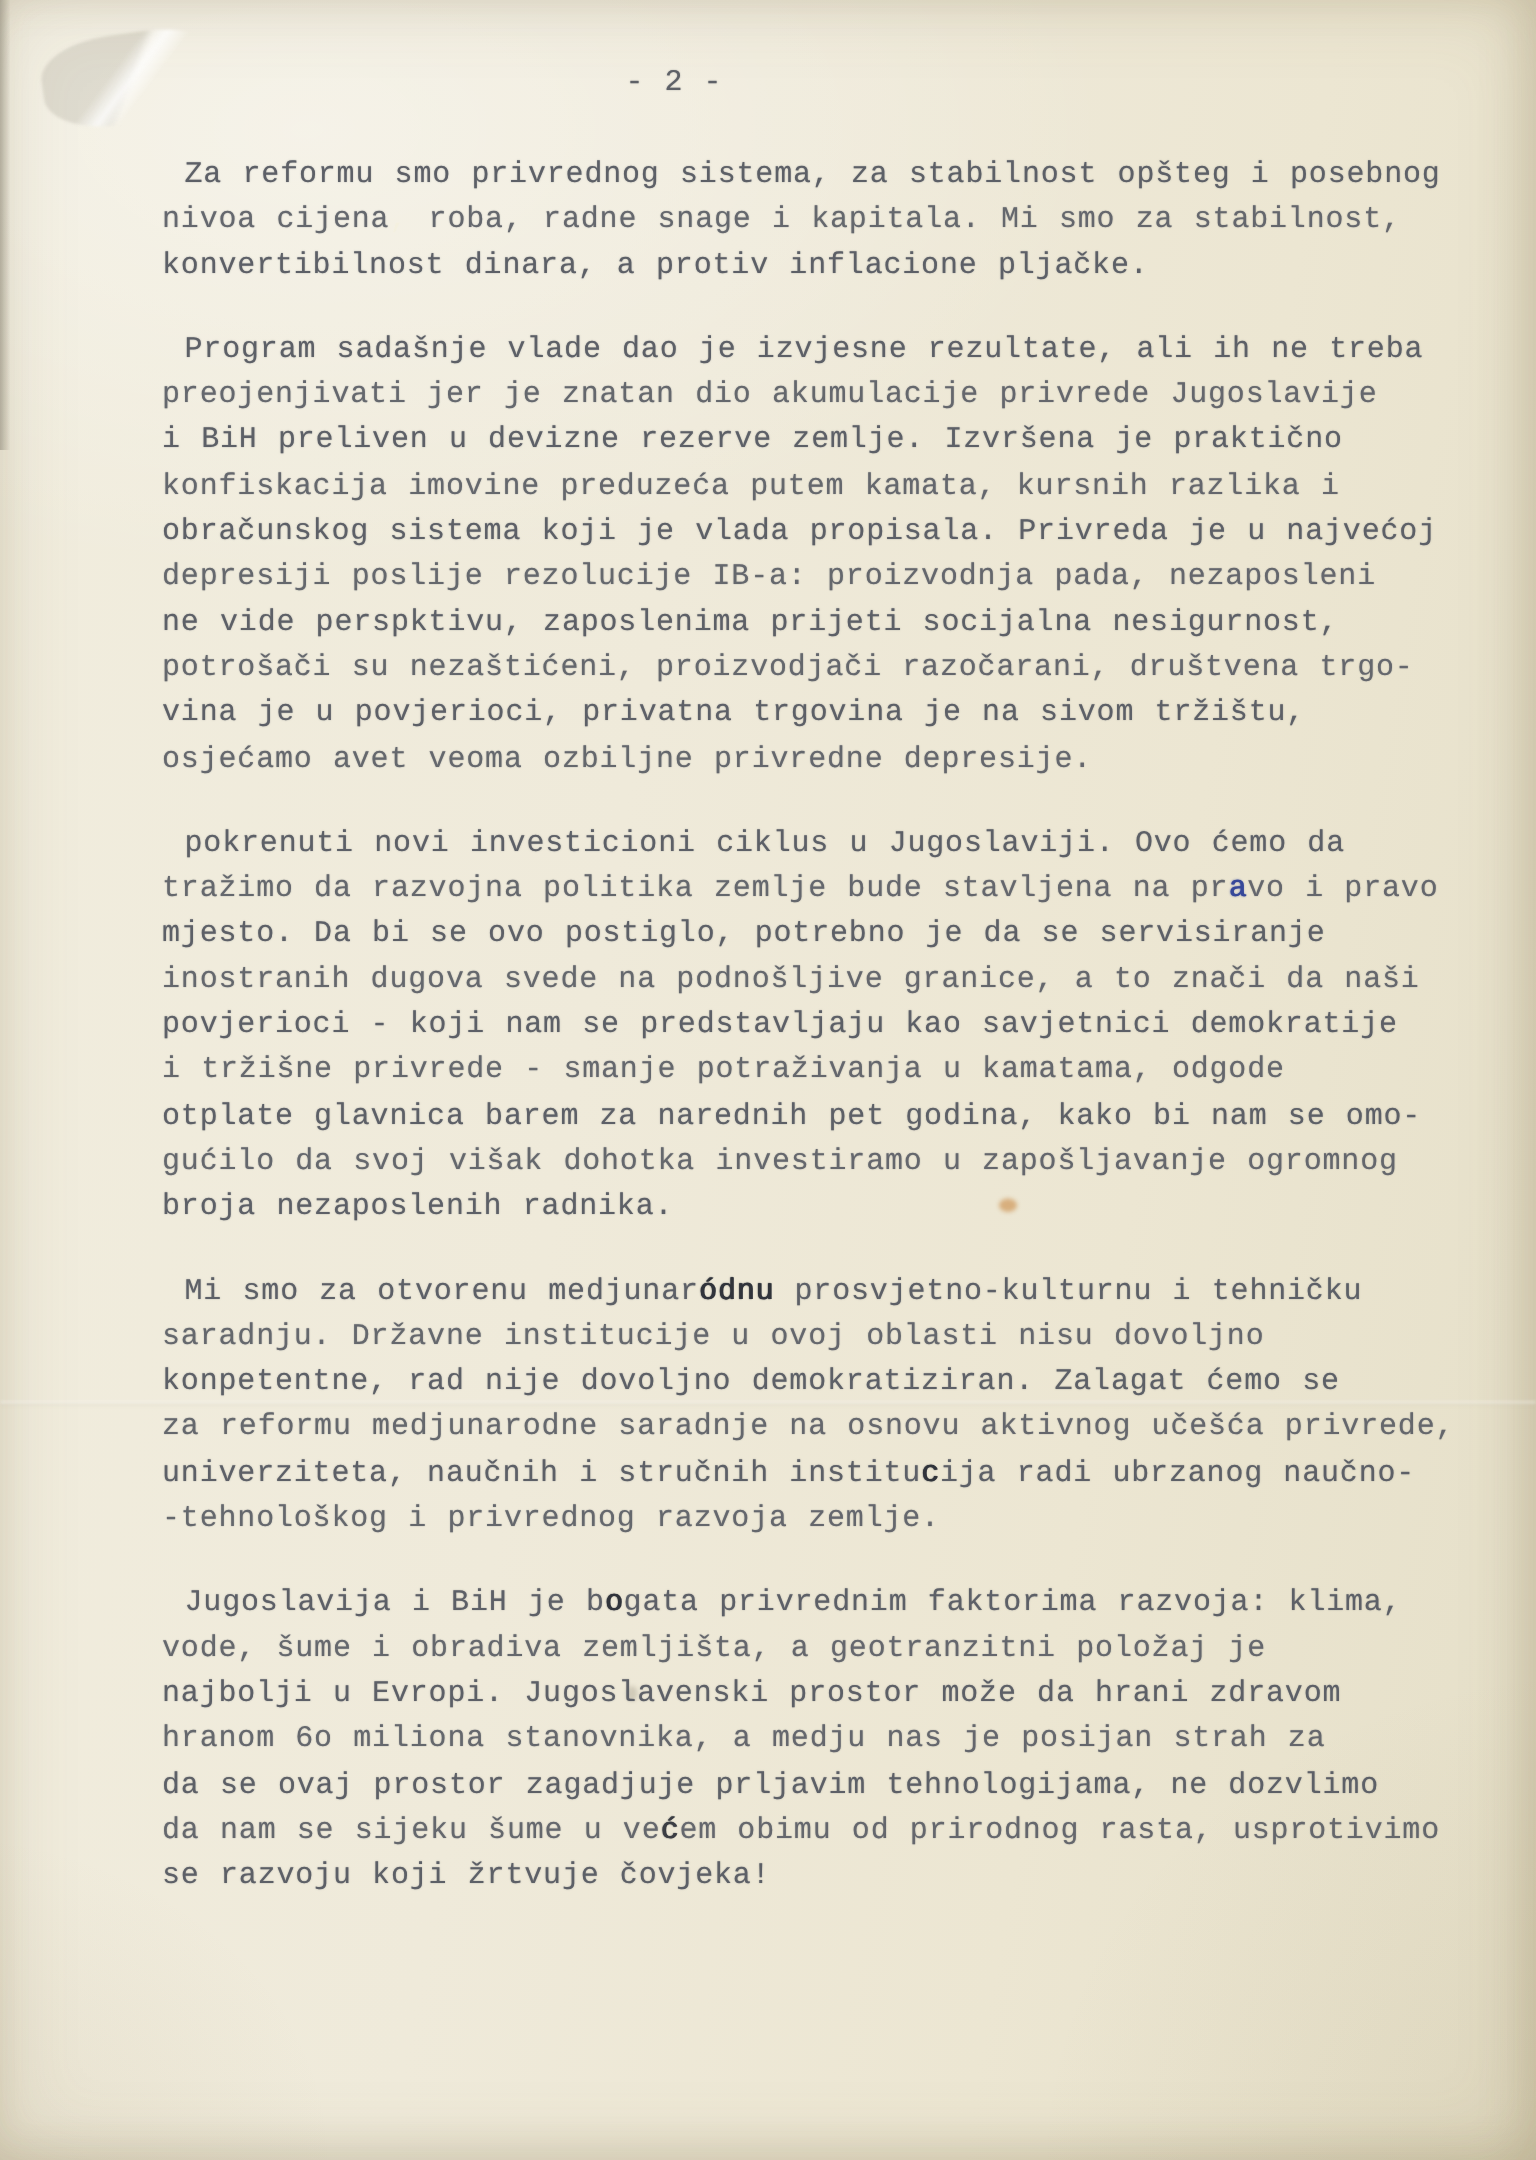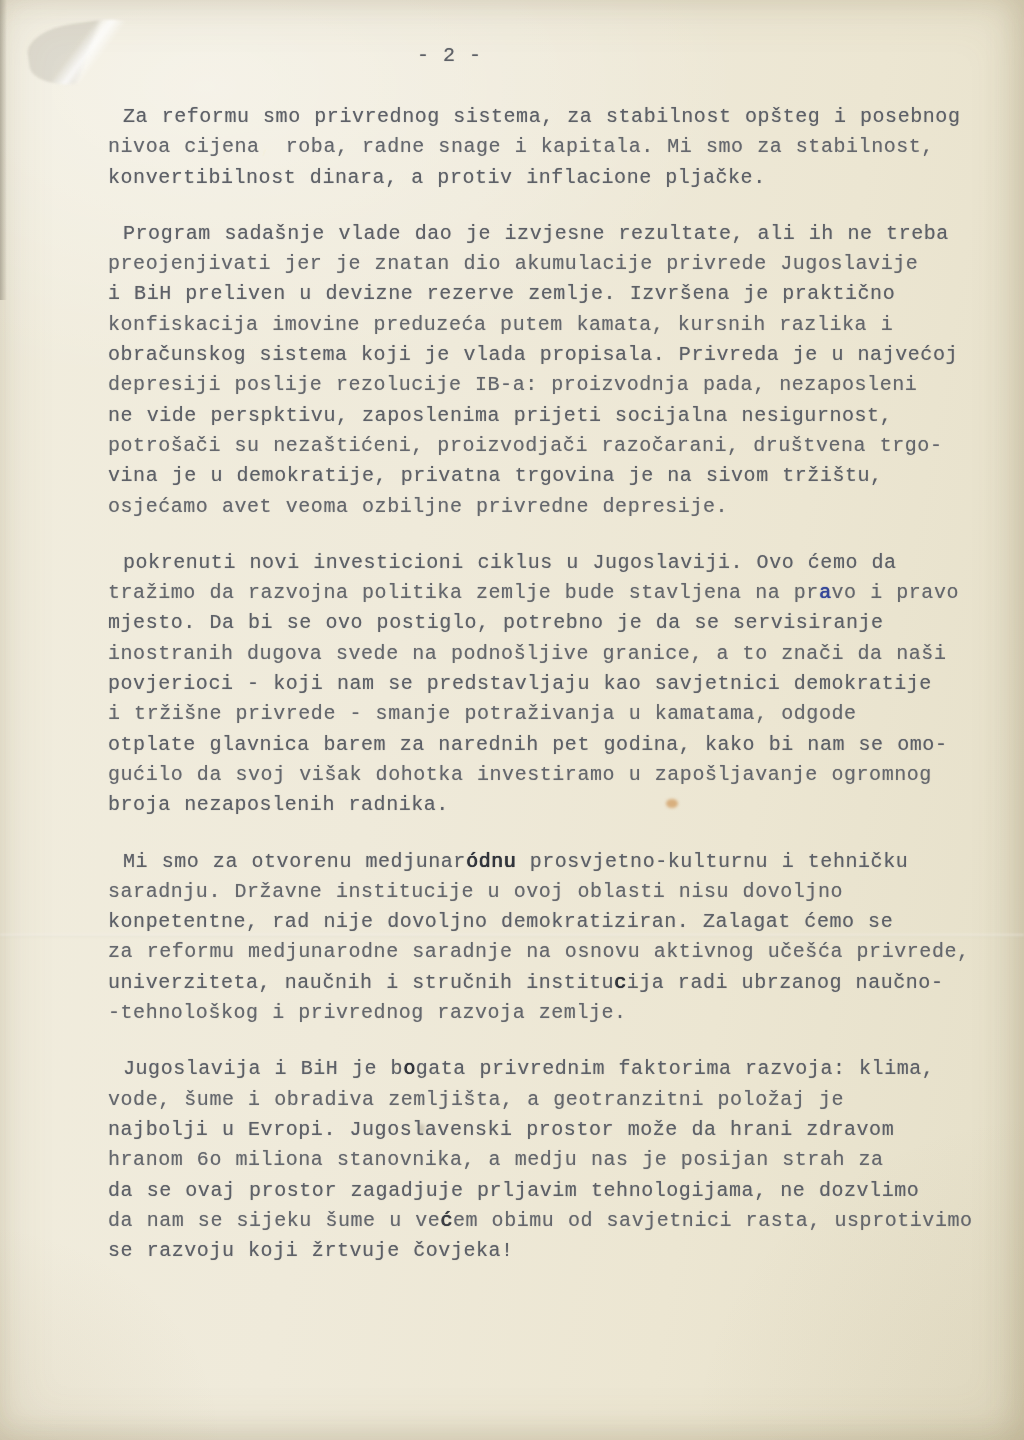--- a/index.html
+++ b/index.html
@@ -78,21 +78,21 @@
       </div>
       <div class="para">
         <div class="line"><span>Program sadašnje vlade dao je izvjesne rezultate, ali ih ne treba</span></div>
         <div class="line"><span>preojenjivati jer je znatan dio akumulacije privrede Jugoslavije</span></div>
         <div class="line"><span>i BiH preliven u devizne rezerve zemlje. Izvršena je praktično</span></div>
         <div class="line"><span>konfiskacija imovine preduzeća putem kamata, kursnih razlika i</span></div>
         <div class="line"><span>obračunskog sistema koji je vlada propisala. Privreda je u najvećoj</span></div>
         <div class="line"><span>depresiji poslije rezolucije IB-a: proizvodnja pada, nezaposleni</span></div>
         <div class="line"><span>ne vide perspktivu, zaposlenima prijeti socijalna nesigurnost,</span></div>
         <div class="line"><span>potrošači su nezaštićeni, proizvodjači razočarani, društvena trgo-</span></div>
-        <div class="line"><span>vina je u demokratije, privatna trgovina je na sivom tržištu,</span></div>
+        <div class="line"><span>vina je u povjerioci, privatna trgovina je na sivom tržištu,</span></div>
         <div class="line"><span>osjećamo avet veoma ozbiljne privredne depresije.</span></div>
       </div>
       <div class="para">
         <div class="line"><span>pokrenuti novi investicioni ciklus u Jugoslaviji. Ovo ćemo da</span></div>
         <div class="line"><span>tražimo da razvojna politika zemlje bude stavljena na pr</span><span class="blue-ink">a</span><span>vo i pravo</span></div>
         <div class="line"><span>mjesto. Da bi se ovo postiglo, potrebno je da se servisiranje</span></div>
         <div class="line"><span>inostranih dugova svede na podnošljive granice, a to znači da naši</span></div>
         <div class="line"><span>povjerioci - koji nam se predstavljaju kao savjetnici demokratije</span></div>
         <div class="line"><span>i tržišne privrede - smanje potraživanja u kamatama, odgode</span></div>
         <div class="line"><span>otplate glavnica barem za narednih pet godina, kako bi nam se omo-</span></div>
@@ -106,17 +106,17 @@
         <div class="line"><span>za reformu medjunarodne saradnje na osnovu aktivnog učešća privrede,</span></div>
         <div class="line"><span>univerziteta, naučnih i stručnih institu</span><span class="ov">c</span><span>ija radi ubrzanog naučno-</span></div>
         <div class="line"><span>-tehnološkog i privrednog razvoja zemlje.</span></div>
       </div>
       <div class="para">
         <div class="line"><span>Jugoslavija i BiH je b</span><span class="ov">o</span><span>gata privrednim faktorima razvoja: klima,</span></div>
         <div class="line"><span>vode, šume i obradiva zemljišta, a geotranzitni položaj je</span></div>
         <div class="line"><span>najbolji u Evropi. Jugoslavenski prostor može da hrani zdravom</span></div>
         <div class="line"><span>hranom 6o miliona stanovnika, a medju nas je posijan strah za</span></div>
         <div class="line"><span>da se ovaj prostor zagadjuje prljavim tehnologijama, ne dozvlimo</span></div>
-        <div class="line"><span>da nam se sijeku šume u ve</span><span class="ov">ć</span><span>em obimu od savjetnici rasta, usprotivimo</span></div>
+        <div class="line"><span>da nam se sijeku šume u ve</span><span class="ov">ć</span><span>em obimu od prirodnog rasta, usprotivimo</span></div>
         <div class="line"><span>se razvoju koji žrtvuje čovjeka!</span></div>
       </div>
     </div>
 </div>
 
 </body></html>

